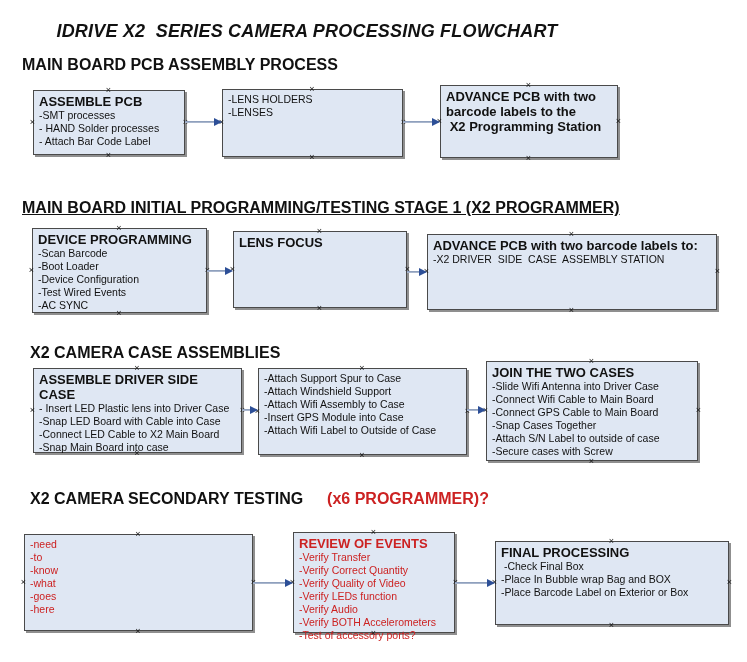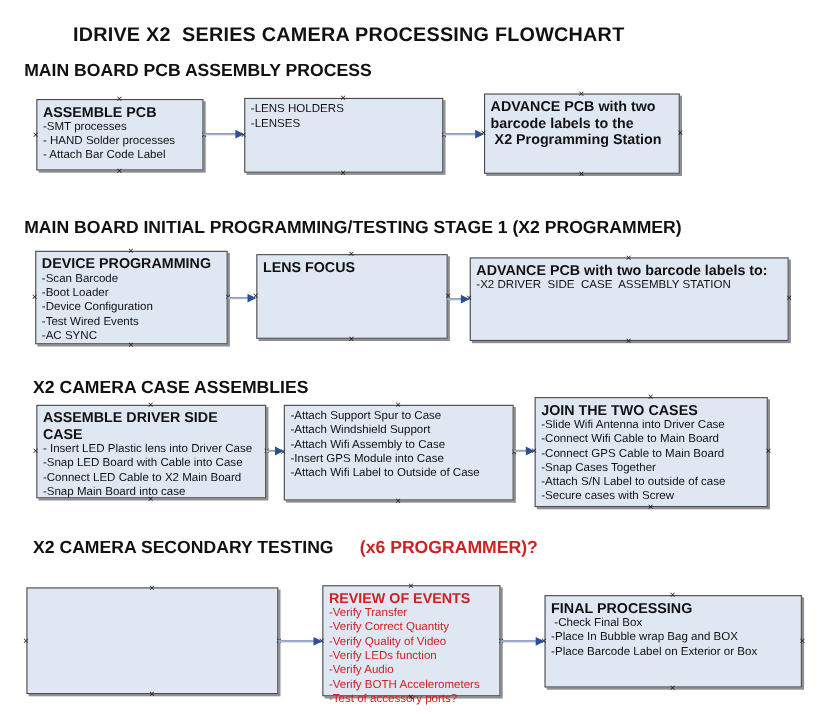--- a/index.html
+++ b/index.html
@@ -4,23 +4,23 @@
 <style>
   html,body { margin:0; padding:0; background:#ffffff; }
   body {
     position:relative;
     width:747px; height:662px;
     font-family:"Liberation Sans", sans-serif;
     color:#111;
     overflow:hidden;
   }
   .page-title {
-    position:absolute; left:12px; top:21px; width:610px;
+    position:absolute; left:2px; top:21px; width:610px;
     text-align:center; font-size:18px; font-weight:bold;
-    letter-spacing:0.2px; white-space:pre;
+    letter-spacing:0.2px; white-space:pre;font-style:italic;
   }
   .sec-heading {
     position:absolute; font-size:16px; font-weight:bold; white-space:pre;
   }
   .sec-heading .red-part { color:#cc2222;margin-left:15px; }
   .fbox {
     position:absolute; box-sizing:border-box;
     background:#dfe7f3;
     border:1px solid #4a4a4a;
     box-shadow:2px 2px 0 #8f8f8f;
@@ -55,21 +55,21 @@
     border-top:4px solid transparent;
     border-bottom:4px solid transparent;
   }
 </style>
 </head>
 <body>
 
 <div class="page-title">IDRIVE X2  SERIES CAMERA PROCESSING FLOWCHART</div>
 
 <div class="sec-heading" style="left:22px; top:56px;"><span>MAIN BOARD PCB ASSEMBLY PROCESS</span></div>
-<div class="sec-heading" style="left:22px; top:199px;"><span>MAIN BOARD INITIAL PROGRAMMING/TESTING STAGE 1 (X2 PROGRAMMER)</span></div>
+<div class="sec-heading" style="left:22px; top:199px;text-decoration:underline;"><span>MAIN BOARD INITIAL PROGRAMMING/TESTING STAGE 1 (X2 PROGRAMMER)</span></div>
 <div class="sec-heading" style="left:30px; top:344px;"><span>X2 CAMERA CASE ASSEMBLIES</span></div>
 <div class="sec-heading" style="left:30px; top:490px;"><span>X2 CAMERA SECONDARY TESTING </span><span class="red-part"> (x6 PROGRAMMER)?</span></div>
 
 <div class="fbox" style="left:33px; top:90px; width:152px; height:65px;">
   <div class="bt">ASSEMBLE PCB</div>
   <div class="bi">-SMT processes
 - HAND Solder processes
 - Attach Bar Code Label</div>
 <span class="anchor anchor-top">×</span>
     <span class="anchor anchor-bottom">×</span>
@@ -152,20 +152,26 @@
 -Snap Cases Together
 -Attach S/N Label to outside of case
 -Secure cases with Screw</div>
 <span class="anchor anchor-top">×</span>
     <span class="anchor anchor-bottom">×</span>
     <span class="anchor anchor-left">×</span>
     <span class="anchor anchor-right">×</span>
   </div>
 
 <div class="fbox red" style="left:24px; top:534px; width:229px; height:97px;">
+  <div class="bi">-need
+-to
+-know
+-what
+-goes
+-here</div>
 <span class="anchor anchor-top">×</span>
     <span class="anchor anchor-bottom">×</span>
     <span class="anchor anchor-left">×</span>
     <span class="anchor anchor-right">×</span>
   </div>
 <div class="fbox red" style="left:293px; top:532px; width:162px; height:101px;">
   <div class="bt">REVIEW OF EVENTS</div>
   <div class="bi">-Verify Transfer
 -Verify Correct Quantity
 -Verify Quality of Video

